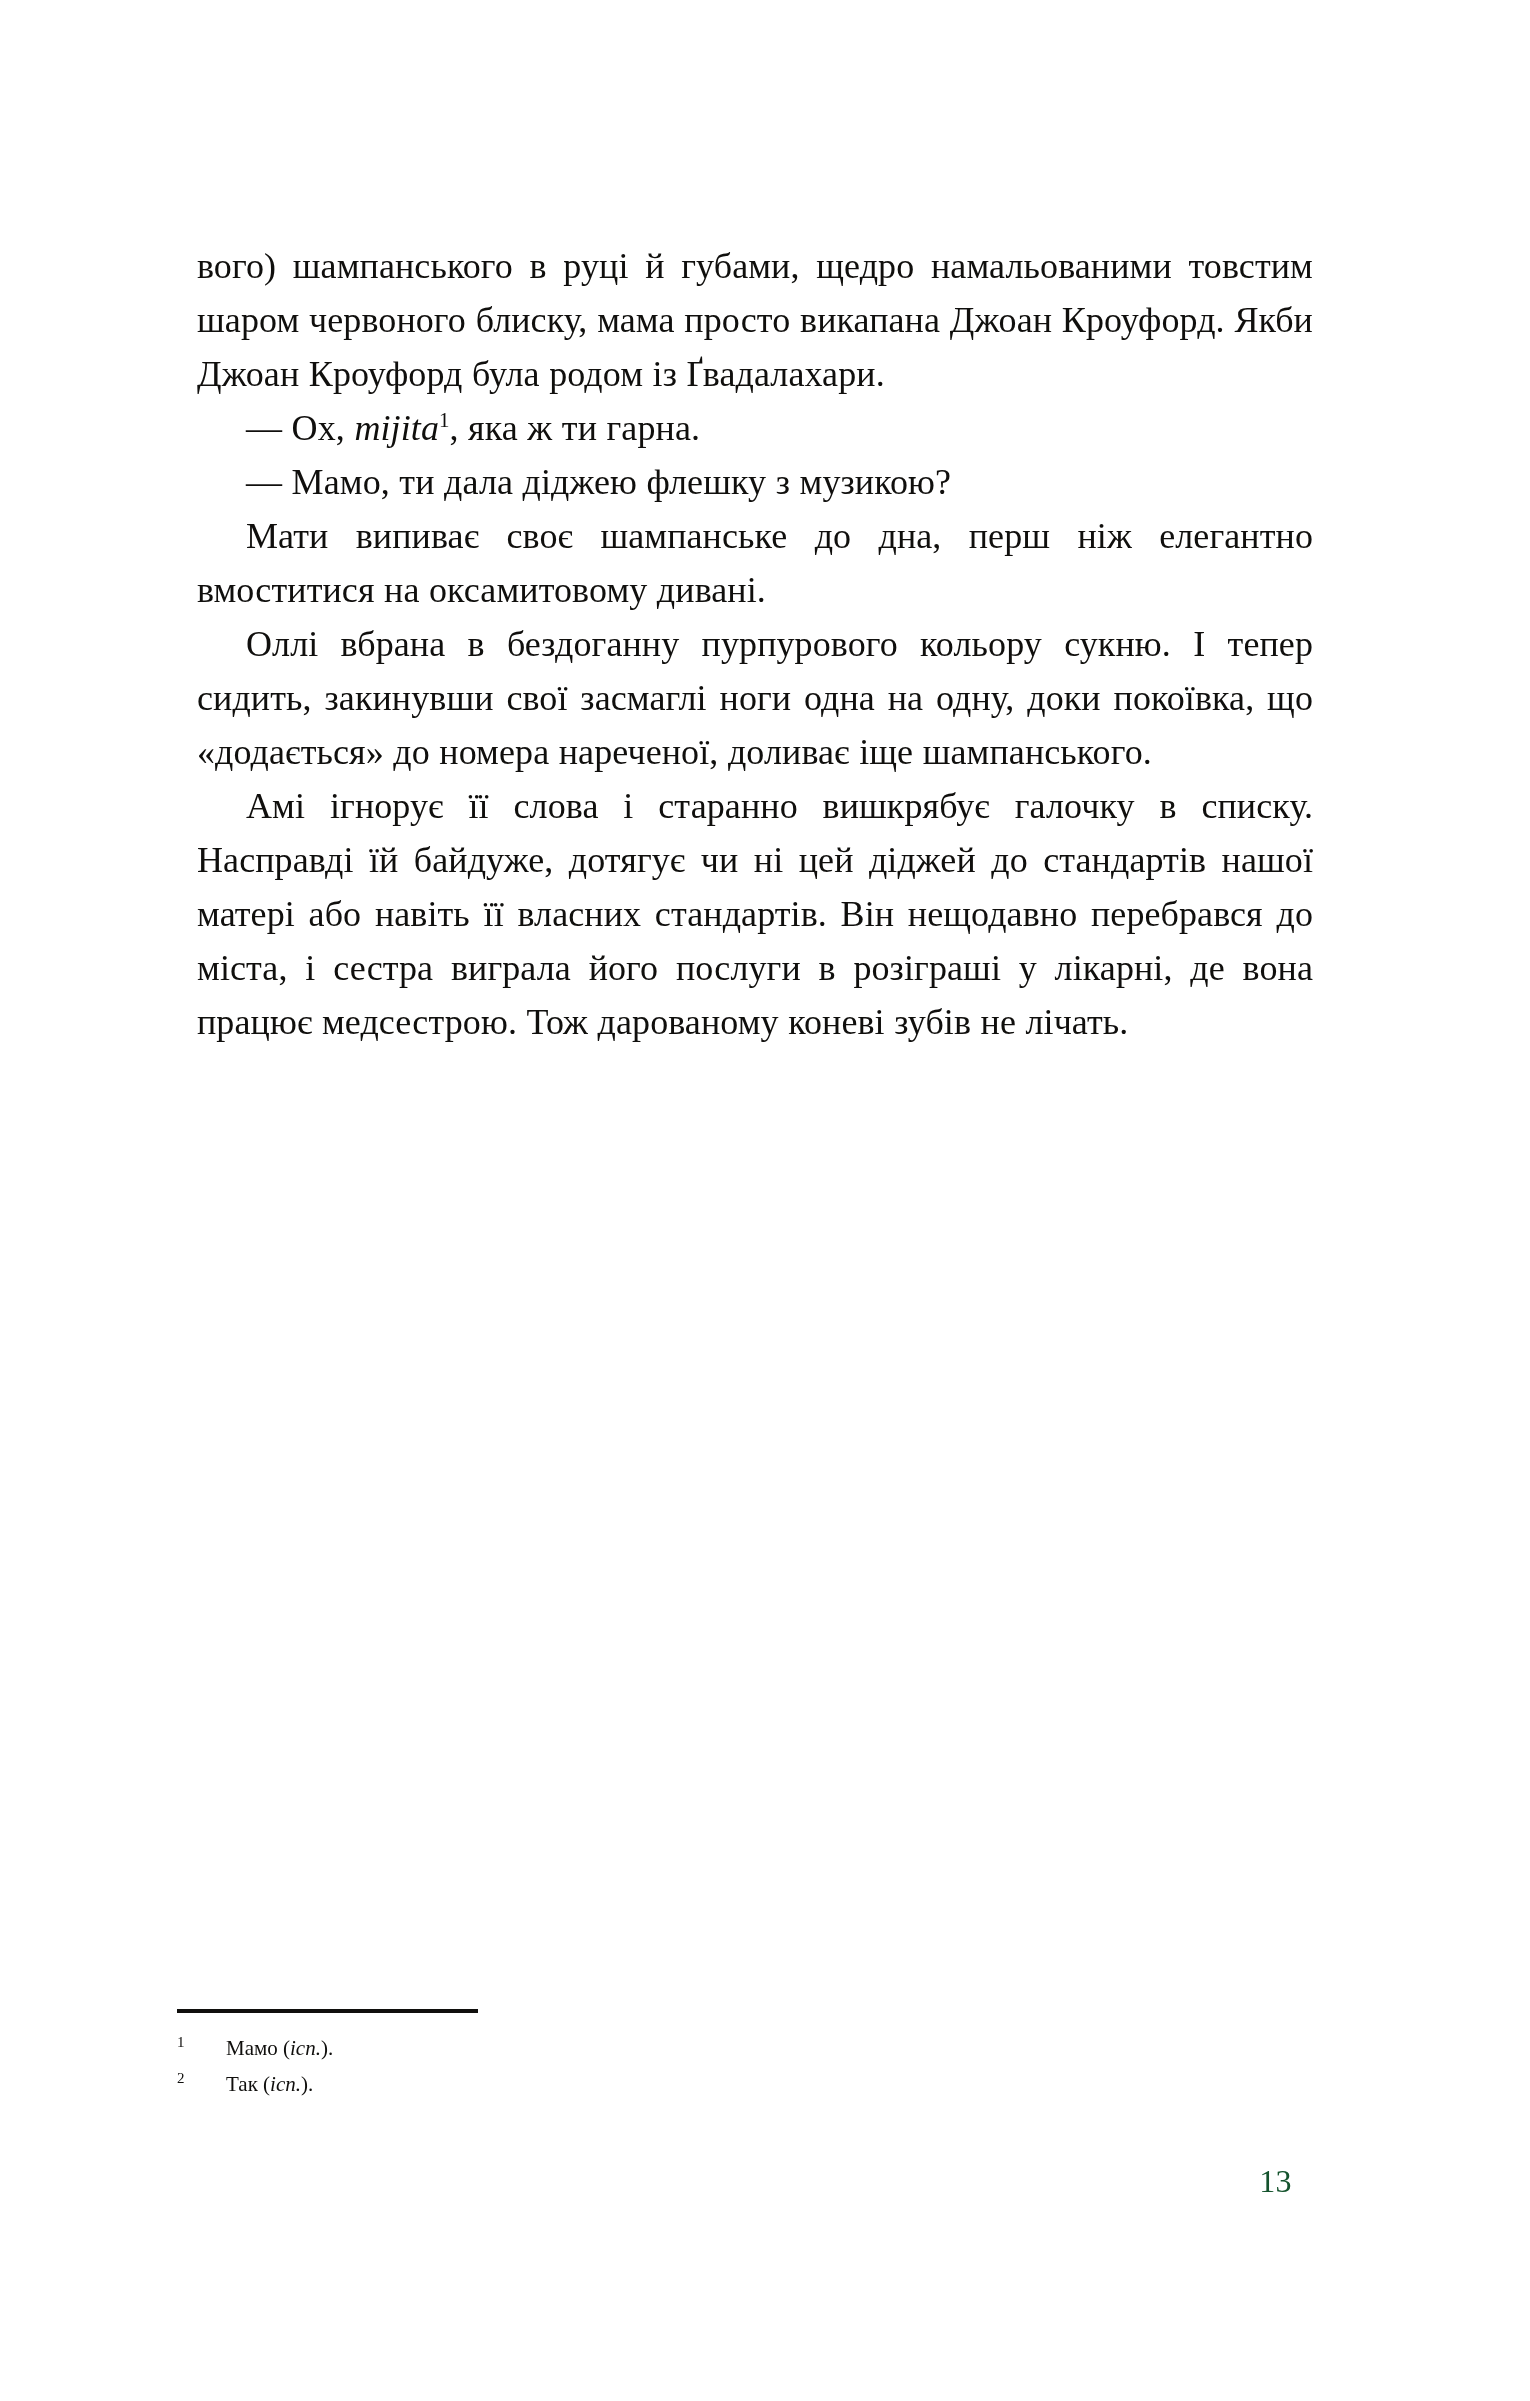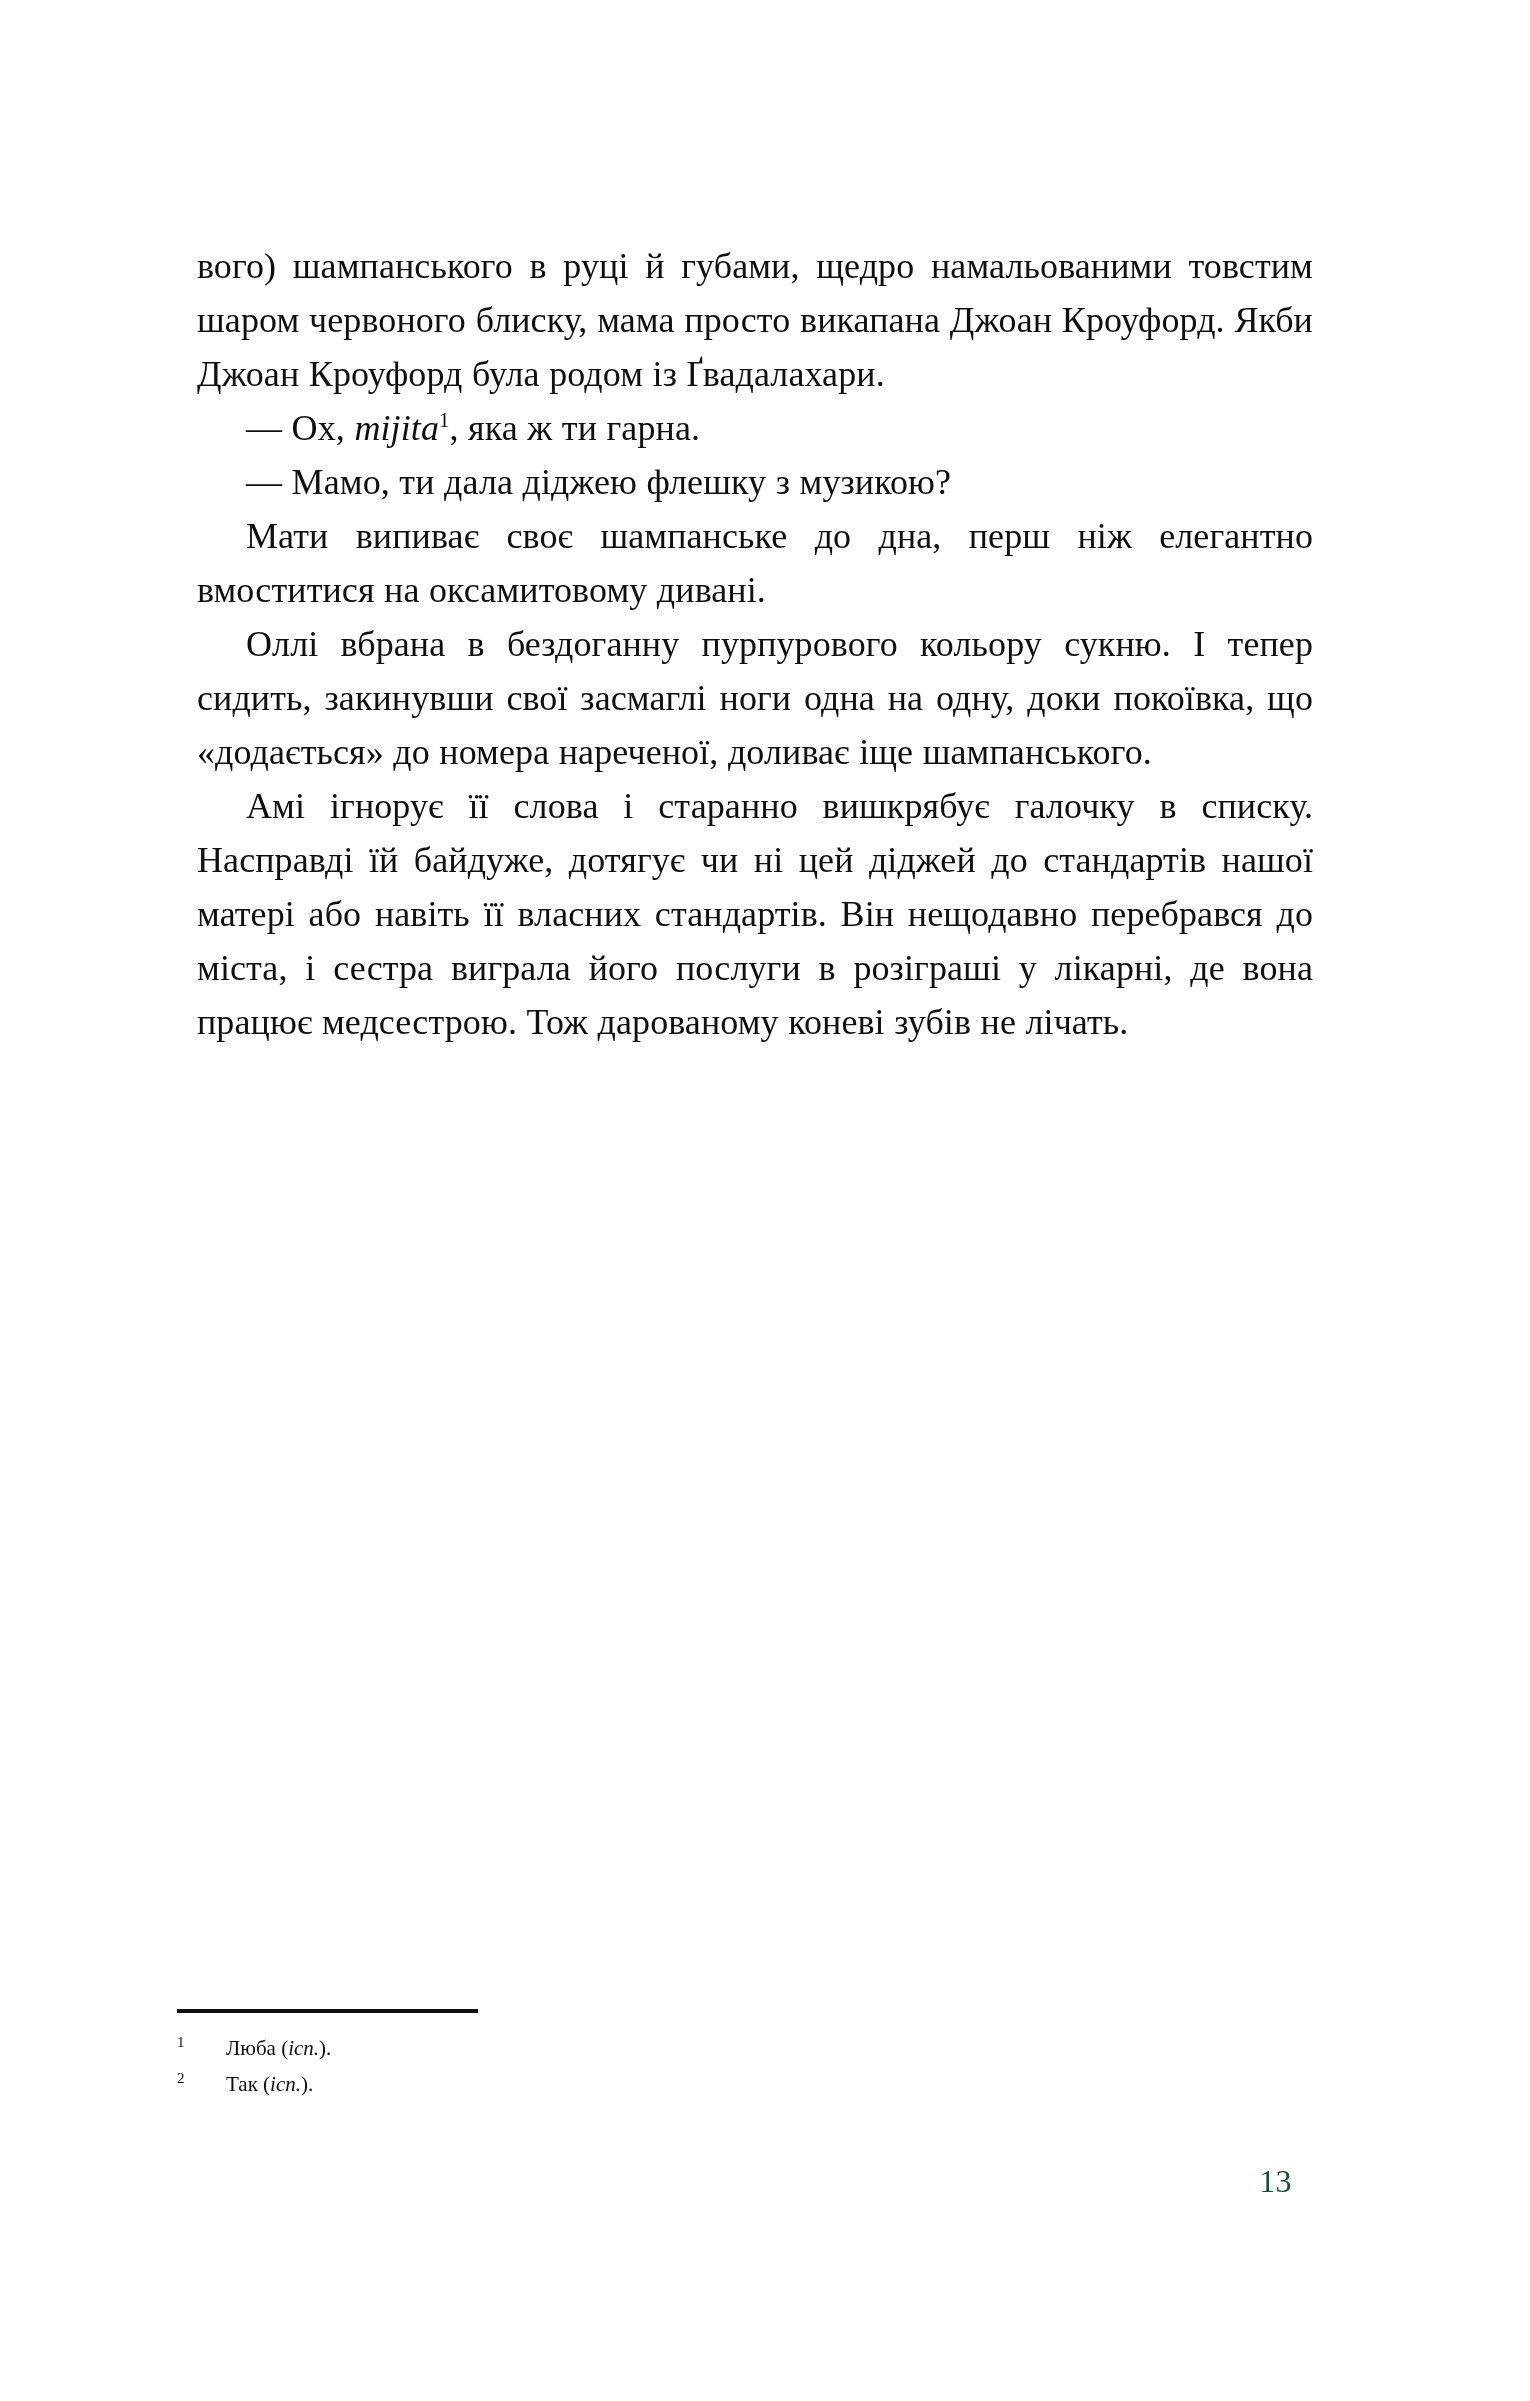--- a/index.html
+++ b/index.html
@@ -115,21 +115,21 @@
     <p class="para indent">Амі ігнорує її слова і старанно вишкрябує галочку в списку. Насправді їй байдуже, дотягує чи ні цей діджей до стандартів нашої матері або навіть її власних стандартів. Він нещодавно перебрався до міста, і сестра виграла його послуги в розіграші у лікарні, де вона працює медсестрою. Тож дарованому коневі зубів не лічать.</p>
 
 
   </div>
 
   <div class="footnotes">
     <div class="fn-rule"></div>
 
     <div class="fn-row">
       <span class="fn-marker">1</span>
-      <span class="fn-text"><span>Люба (</span><span class="it">ісп.</span><span>).</span></span>
+      <span class="fn-text"><span>Мамо (</span><span class="it">ісп.</span><span>).</span></span>
     </div>
 
     <div class="fn-row">
       <span class="fn-marker">2</span>
       <span class="fn-text"><span>Так (</span><span class="it">ісп.</span><span>).</span></span>
     </div>
   </div>
 
   <div class="folio">13</div>
 

